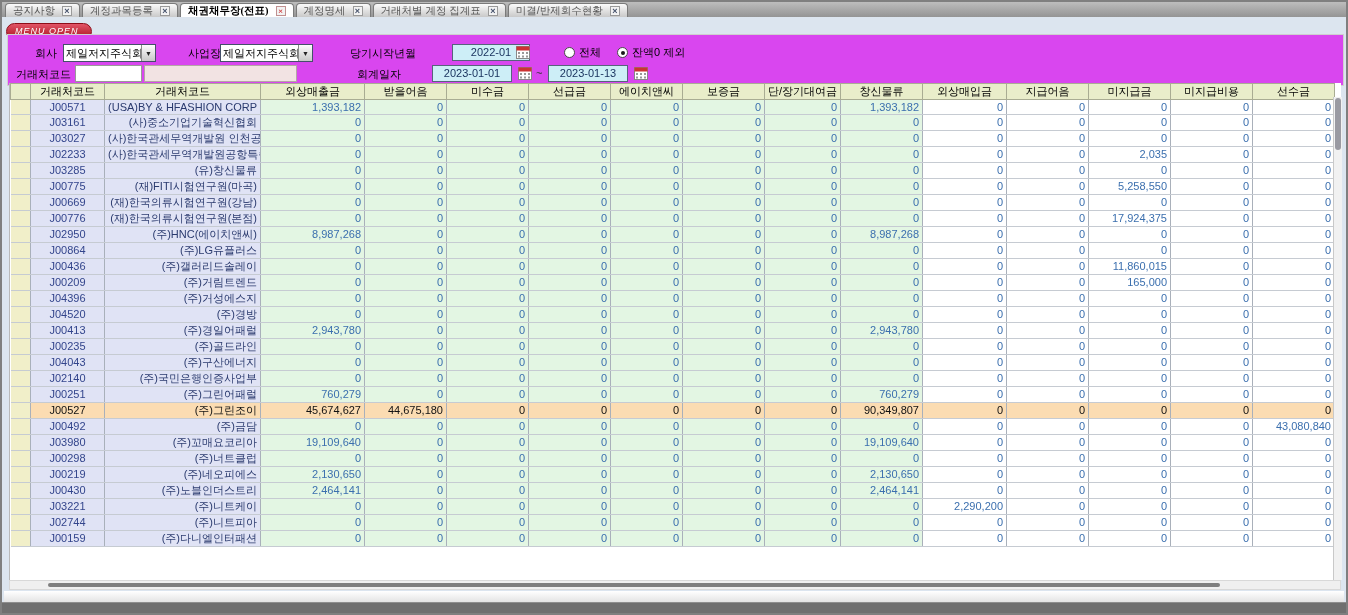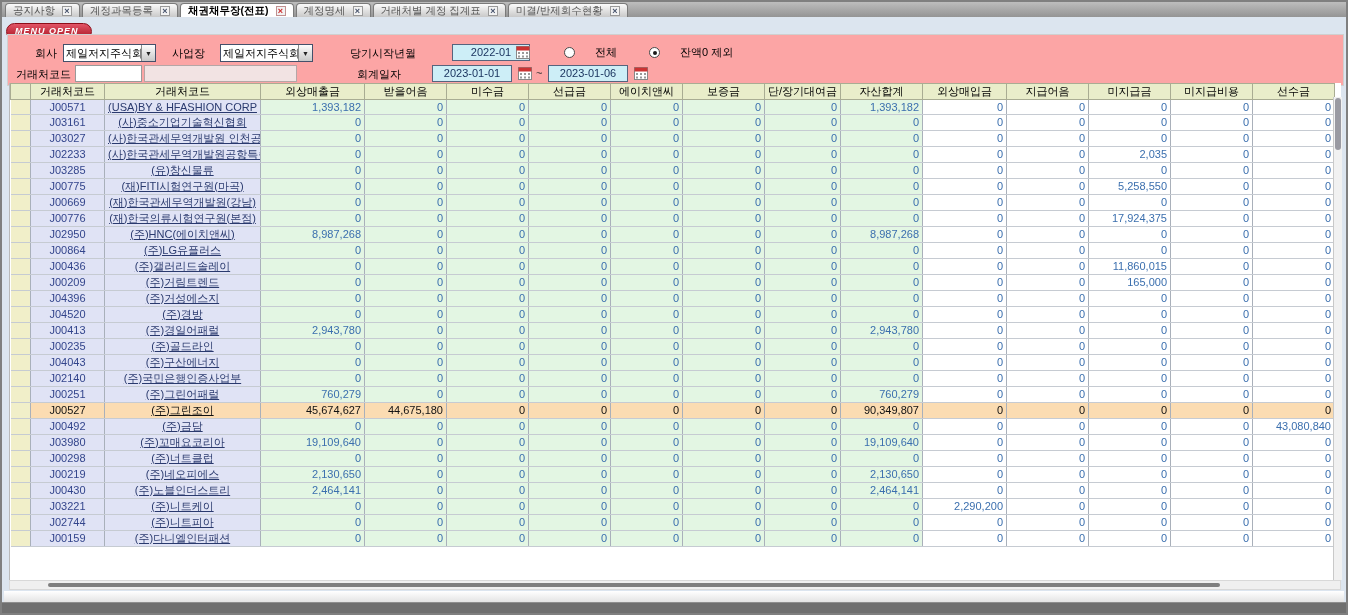--- a/index.html
+++ b/index.html
@@ -8,66 +8,66 @@
 
   .window { position:relative; width:1348px; height:615px; background:#dce5ef;
             border:2px solid #7f7f7f; overflow:hidden; }
 
   
   .tabbar { position:absolute; top:0; left:0; right:0; height:15px;
             background:linear-gradient(#bdbdbd,#949494); display:flex; align-items:flex-end; padding-left:3px; }
   .tab { display:inline-flex; align-items:center; height:14px; margin-right:2px; padding:0 7px;
          border:1px solid #7a7a7a; border-bottom:none; border-radius:4px 4px 0 0;
          background:linear-gradient(#fbfbfb,#c9c9c9); color:#555; font-size:10.5px; cursor:default; white-space:nowrap; }
-  .tab.active { background:#ffffff; color:#000; font-weight:bold; }
+  .tab.active { background:#ffffff; color:#000; font-weight:bold;font-family:Liberation Serif, serif; }
   .tab .close { display:inline-block; width:10px; height:10px; margin-left:7px; line-height:8px;
                 border:1px solid #9a9a9a; background:#f2f2f2; color:#44506a; font-size:9px;
                 text-align:center; font-weight:bold; }
   .tab.active .close { color:#cc2222; border-color:#c09090; }
 
   
   .menu-open { position:absolute; top:21px; left:4px; padding:2px 12px 3px 8px;
-               background:linear-gradient(#e25566,#a8121f); color:#fff; font-size:9px; font-weight:bold;
+               background:linear-gradient(#e25566,#a8121f); color:#fff; font-size:9px; font-weight:normal;
                font-style:italic; letter-spacing:1px; border-radius:9px; border:1px solid #8d0d18; }
 
   
   .filter-panel { position:absolute; top:32px; left:5px; width:1337px; height:52px;
-                  background:#fca5a5; border:1px solid #cfcfcf; }
+                  background:#d946ef; border:1px solid #cfcfcf; }
   .flt-label { position:absolute; color:#000; font-size:11px; line-height:17px; }
   .combo { position:absolute; height:18px; width:93px; border:1px solid #44506a; background:#fff;
            display:flex; align-items:center; }
   .combo .val { flex:1; padding-left:2px; font-size:11px; color:#000; white-space:nowrap; overflow:hidden; }
   .combo .btn { width:14px; height:100%; border-left:1px solid #8a8a8a;
                 background:linear-gradient(#fdfdfd,#c8c8c8); font-size:7px; color:#222;
                 display:flex; align-items:center; justify-content:center; }
   .input-cyan { position:absolute; height:17px; background:#cdeef7; border:1px solid #56637d;
                 color:#17305c; text-align:center; line-height:15px; font-size:11px; }
   .input-white { position:absolute; height:17px; background:#fff; border:1px solid #9a9a9a; }
   .input-pink  { position:absolute; height:17px; background:#f2e3e3; border:1px solid #b5a6a6; }
   .cal { position:absolute; width:14px; height:14px; cursor:pointer; }
   .tilde { position:absolute; font-size:11px; color:#333; }
-  .radio-group { position:absolute; display:flex; align-items:center; gap:20px; }
+  .radio-group { position:absolute; display:flex; align-items:center; gap:4px; }
   .radio { display:inline-block; width:11px; height:11px; border:1px solid #4a4a4a; border-radius:50%;
            background:#fff; position:relative; }
   .radio.checked::after { content:''; position:absolute; left:2.5px; top:2.5px; width:4px; height:4px;
            border-radius:50%; background:#1a1a1a; }
   .radio-label { font-size:11px; color:#000; margin-right:12px; }
 
   
   .grid-wrap { position:absolute; top:81px; left:7px; width:1332px; height:497px;
                overflow:hidden; background:#fff; border-left:1px solid #b9b9b9; }
   table.ledger { border-collapse:collapse; table-layout:fixed; width:1324px; }
   table.ledger th { height:14px; background:#e9edca; border:1px solid #a9ac93; font-size:11px;
                     font-weight:normal; color:#000; padding:0; white-space:nowrap; overflow:hidden; }
   table.ledger tr.data-row { height:14.5px; }
   table.ledger td { border-right:1px solid #a9b0ba; border-bottom:1px solid #c6cbd2; padding:0 3px;
                     font-size:11px; white-space:nowrap; overflow:hidden; }
   td.sel  { background:#f1efc9; border-right:1px solid #9b9b84; }
   td.code { background:#e0e3f5; text-align:center; color:#33458c; }
-  td.name { background:#e0e3f5; text-align:center; color:#2a3a6e;text-decoration:underline; }
+  td.name { background:#e0e3f5; text-align:right; color:#2a3a6e; }
   td.num  { text-align:right; color:#3b6fae; }
   td.asset { background:#e3f6e3; }
   td.liab  { background:#ffffff; }
   tr.hl td.code, tr.hl td.name { background:#fbdcb2; color:#111; }
   tr.hl td.num { background:#fbdcb2 !important; color:#111; }
 
   
   .vscroll { position:absolute; top:95px; left:1331px; width:9px; height:483px;
              background:#f1f1f1; border-left:1px solid #c9c9c9; }
   .vscroll .thumb { position:absolute; top:1px; left:1px; width:6px; height:52px;
@@ -119,21 +119,21 @@
   <div class="menu-open">MENU OPEN</div>
 
   <div class="filter-panel">
 
     <span class="flt-label" style="left:27px; top:10px;">회사</span>
     <div class="combo" style="left:55px; top:9px;">
       <span class="val">제일저지주식회사</span>
       <span class="btn">▼</span>
     </div>
 
-    <span class="flt-label" style="left:164px; top:10px;">사업장</span>
+    <span class="flt-label" style="left:180px; top:10px;">사업장</span>
     <div class="combo" style="left:212px; top:9px;">
       <span class="val">제일저지주식회사</span>
       <span class="btn">▼</span>
     </div>
 
     <span class="flt-label" style="left:342px; top:10px;">당기시작년월</span>
     <div class="input-cyan" style="left:444px; top:9px; width:78px;">2022-01</div>
     <svg class="cal" style="left:508px; top:10px;" viewBox="0 0 14 14">
       <rect x="0.5" y="1.5" width="13" height="12" fill="#fff" stroke="#888"></rect>
       <rect x="0.5" y="1.5" width="13" height="4" fill="#cc3333"></rect>
@@ -162,21 +162,21 @@
       <rect x="0.5" y="1.5" width="13" height="12" fill="#fff" stroke="#888"></rect>
       <rect x="0.5" y="1.5" width="13" height="4" fill="#cc3333"></rect>
       <rect x="2" y="7" width="2" height="2" fill="#999"></rect>
         <rect x="6" y="7" width="2" height="2" fill="#999"></rect>
         <rect x="10" y="7" width="2" height="2" fill="#999"></rect>
       <rect x="2" y="10.5" width="2" height="2" fill="#999"></rect>
         <rect x="6" y="10.5" width="2" height="2" fill="#999"></rect>
         <rect x="10" y="10.5" width="2" height="2" fill="#999"></rect>
     </svg>
     <span class="tilde" style="left:528px; top:32px;">~</span>
-    <div class="input-cyan" style="left:540px; top:30px; width:80px;">2023-01-06</div>
+    <div class="input-cyan" style="left:540px; top:30px; width:80px;">2023-01-13</div>
     <svg class="cal" style="left:626px; top:31px;" viewBox="0 0 14 14">
       <rect x="0.5" y="1.5" width="13" height="12" fill="#fff" stroke="#888"></rect>
       <rect x="0.5" y="1.5" width="13" height="4" fill="#cc3333"></rect>
       <rect x="2" y="7" width="2" height="2" fill="#999"></rect>
         <rect x="6" y="7" width="2" height="2" fill="#999"></rect>
         <rect x="10" y="7" width="2" height="2" fill="#999"></rect>
       <rect x="2" y="10.5" width="2" height="2" fill="#999"></rect>
         <rect x="6" y="10.5" width="2" height="2" fill="#999"></rect>
         <rect x="10" y="10.5" width="2" height="2" fill="#999"></rect>
     </svg>
@@ -207,21 +207,21 @@
             <th></th>
             <th>거래처코드</th>
             <th>거래처코드</th>
             <th>외상매출금</th>
             <th>받을어음</th>
             <th>미수금</th>
             <th>선급금</th>
             <th>에이치앤씨</th>
             <th>보증금</th>
             <th>단/장기대여금</th>
-            <th>자산합계</th>
+            <th>창신물류</th>
             <th>외상매입금</th>
             <th>지급어음</th>
             <th>미지급금</th>
             <th>미지급비용</th>
             <th>선수금</th>
           </tr>
         </thead>
         <tbody>
           <tr class="data-row">
             <td class="sel"></td>
@@ -327,21 +327,21 @@
             <td class="num asset">0</td>
             <td class="num liab">0</td>
             <td class="num liab">0</td>
             <td class="num liab">5,258,550</td>
             <td class="num liab">0</td>
             <td class="num liab">0</td>
           </tr>
           <tr class="data-row">
             <td class="sel"></td>
             <td class="code">J00669</td>
-            <td class="name">(재)한국관세무역개발원(강남)</td>
+            <td class="name">(재)한국의류시험연구원(강남)</td>
             <td class="num asset">0</td>
             <td class="num asset">0</td>
             <td class="num asset">0</td>
             <td class="num asset">0</td>
             <td class="num asset">0</td>
             <td class="num asset">0</td>
             <td class="num asset">0</td>
             <td class="num asset">0</td>
             <td class="num liab">0</td>
             <td class="num liab">0</td>

